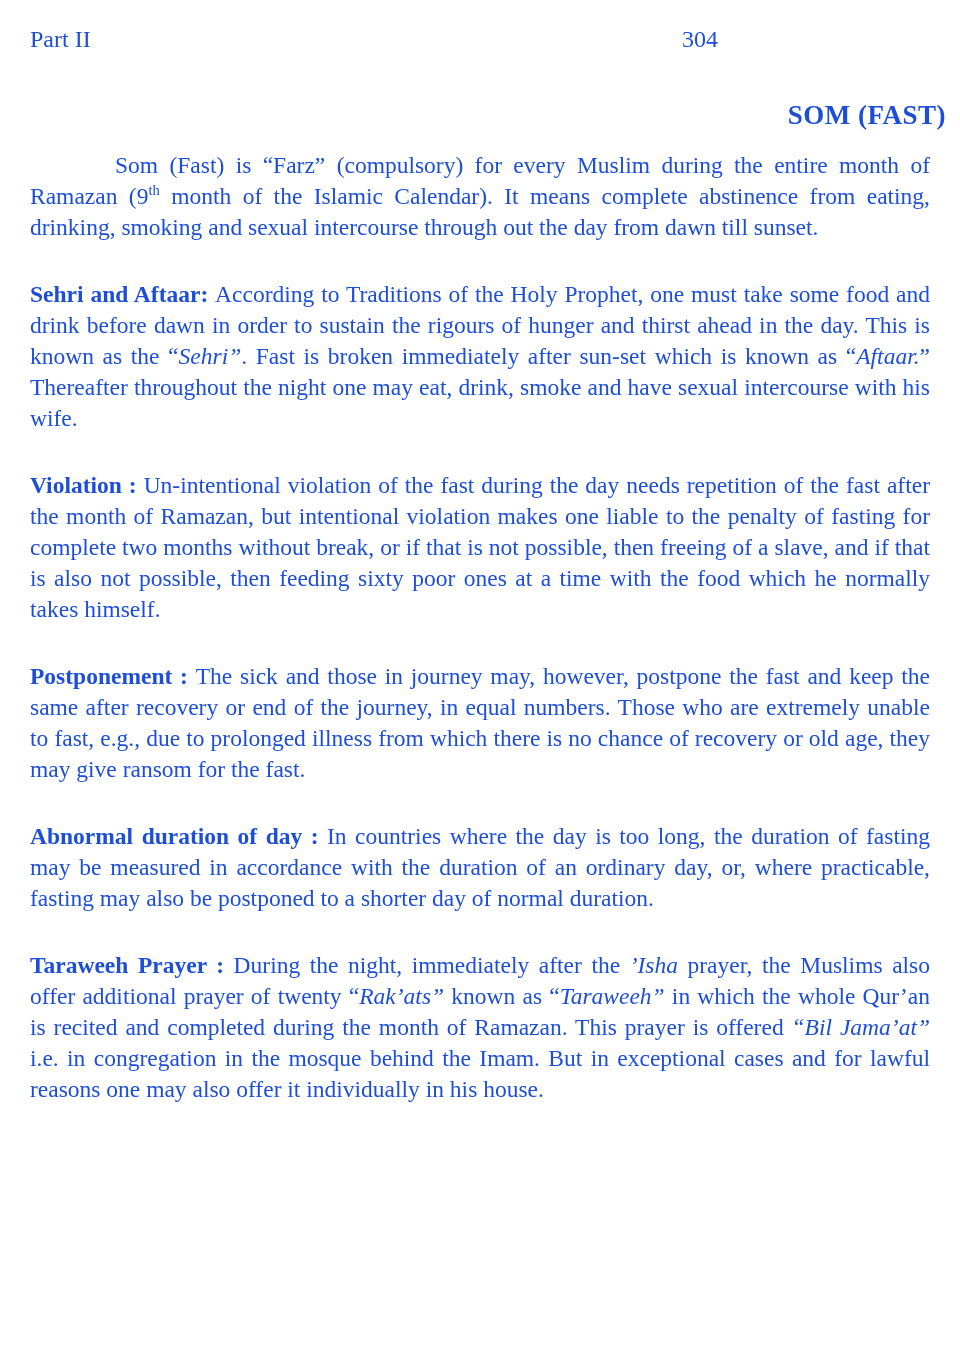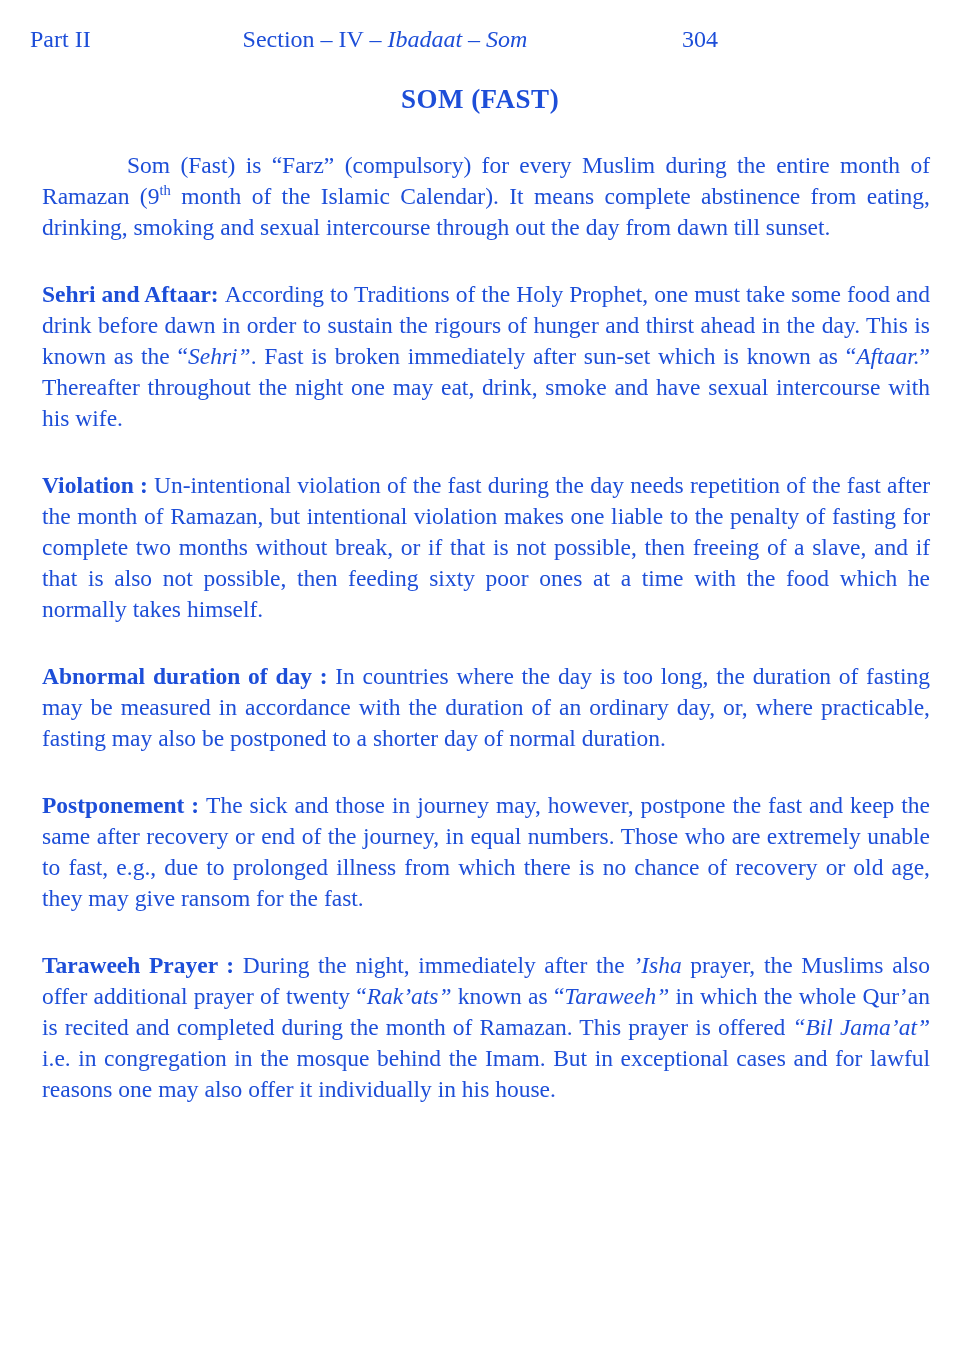--- a/index.html
+++ b/index.html
@@ -41,64 +41,63 @@
     position: absolute;
     left: 652px;
     top: 0;
     white-space: nowrap;
   }
   .title {
     position: absolute;
     top: 84px;
     left: 30px;
     width: 900px;
-    margin: 0;
-    text-align: center;
+    margin: 16px;
+    text-align: right;
     font-size: 27px;
     font-weight: bold;
     letter-spacing: 0.5px;
   }
   .content {
     position: absolute;
     top: 150px;
     left: 30px;
     width: 900px;
     font-size: 23.5px;
     line-height: 31px;
     text-align: justify;
   }
   .para {
-    margin: 0 0 36px 12px;
+    margin: 0 0 36px 0;
   }
   .para.indent {
     text-indent: 85px;
   }
   .b { font-weight: bold; }
   .i { font-style: italic; }
   sup {
     font-size: 0.62em;
     line-height: 0;
     vertical-align: super;
   }
 </style>
 </head>
 <body>
 
 <div class="page">
 
   <div class="header">
     <span class="hleft">Part II</span>
-    <span class="hcenter"><span>Section – IV – </span><span class="i">Ibadaat – Som</span></span>
     <span class="hright">304</span>
   </div>
 
   <h1 class="title">SOM (FAST)</h1>
 
   <div class="content">
     <p class="para indent"><span>Som (Fast) is “Farz” (compulsory) for every Muslim during the entire month of Ramazan (9</span><sup>th</sup><span> month of the Islamic Calendar). It means complete abstinence from eating, drinking, smoking and sexual intercourse through out the day from dawn till sunset.</span></p>
     <p class="para"><span class="b">Sehri and Aftaar: </span><span>According to Traditions of the Holy Prophet, one must take some food and drink before dawn in order to sustain the rigours of hunger and thirst ahead in the day. This is known as the “</span><span class="i">Sehri”</span><span>. Fast is broken immediately after sun-set which is known as “</span><span class="i">Aftaar.</span><span>” Thereafter throughout the night one may eat, drink, smoke and have sexual intercourse with his wife.</span></p>
     <p class="para"><span class="b">Violation : </span><span>Un-intentional violation of the fast during the day needs repetition of the fast after the month of Ramazan, but intentional violation makes one liable to the penalty of fasting for complete two months without break, or if that is not possible, then freeing of a slave, and if that is also not possible, then feeding sixty poor ones at a time with the food which he normally takes himself.</span></p>
+    <p class="para"><span class="b">Postponement : </span><span>The sick and those in journey may, however, postpone the fast and keep the same after recovery or end of the journey, in equal numbers. Those who are extremely unable to fast, e.g., due to prolonged illness from which there is no chance of recovery or old age, they may give ransom for the fast.</span></p>
     <p class="para"><span class="b">Abnormal duration of day : </span><span>In countries where the day is too long, the duration of fasting may be measured in accordance with the duration of an ordinary day, or, where practicable, fasting may also be postponed to a shorter day of normal duration.</span></p>
-    <p class="para"><span class="b">Postponement : </span><span>The sick and those in journey may, however, postpone the fast and keep the same after recovery or end of the journey, in equal numbers. Those who are extremely unable to fast, e.g., due to prolonged illness from which there is no chance of recovery or old age, they may give ransom for the fast.</span></p>
     <p class="para"><span class="b">Taraweeh Prayer : </span><span>During the night, immediately after the </span><span class="i">’Isha</span><span> prayer, the Muslims also offer additional prayer of twenty “</span><span class="i">Rak’ats”</span><span> known as “</span><span class="i">Taraweeh”</span><span> in which the whole Qur’an is recited and completed during the month of Ramazan. This prayer is offered </span><span class="i">“Bil Jama’at”</span><span> i.e. in congregation in the mosque behind the Imam. But in exceptional cases and for lawful reasons one may also offer it individually in his house.</span></p>
   </div>
 
 </div>
 
 </body></html>

